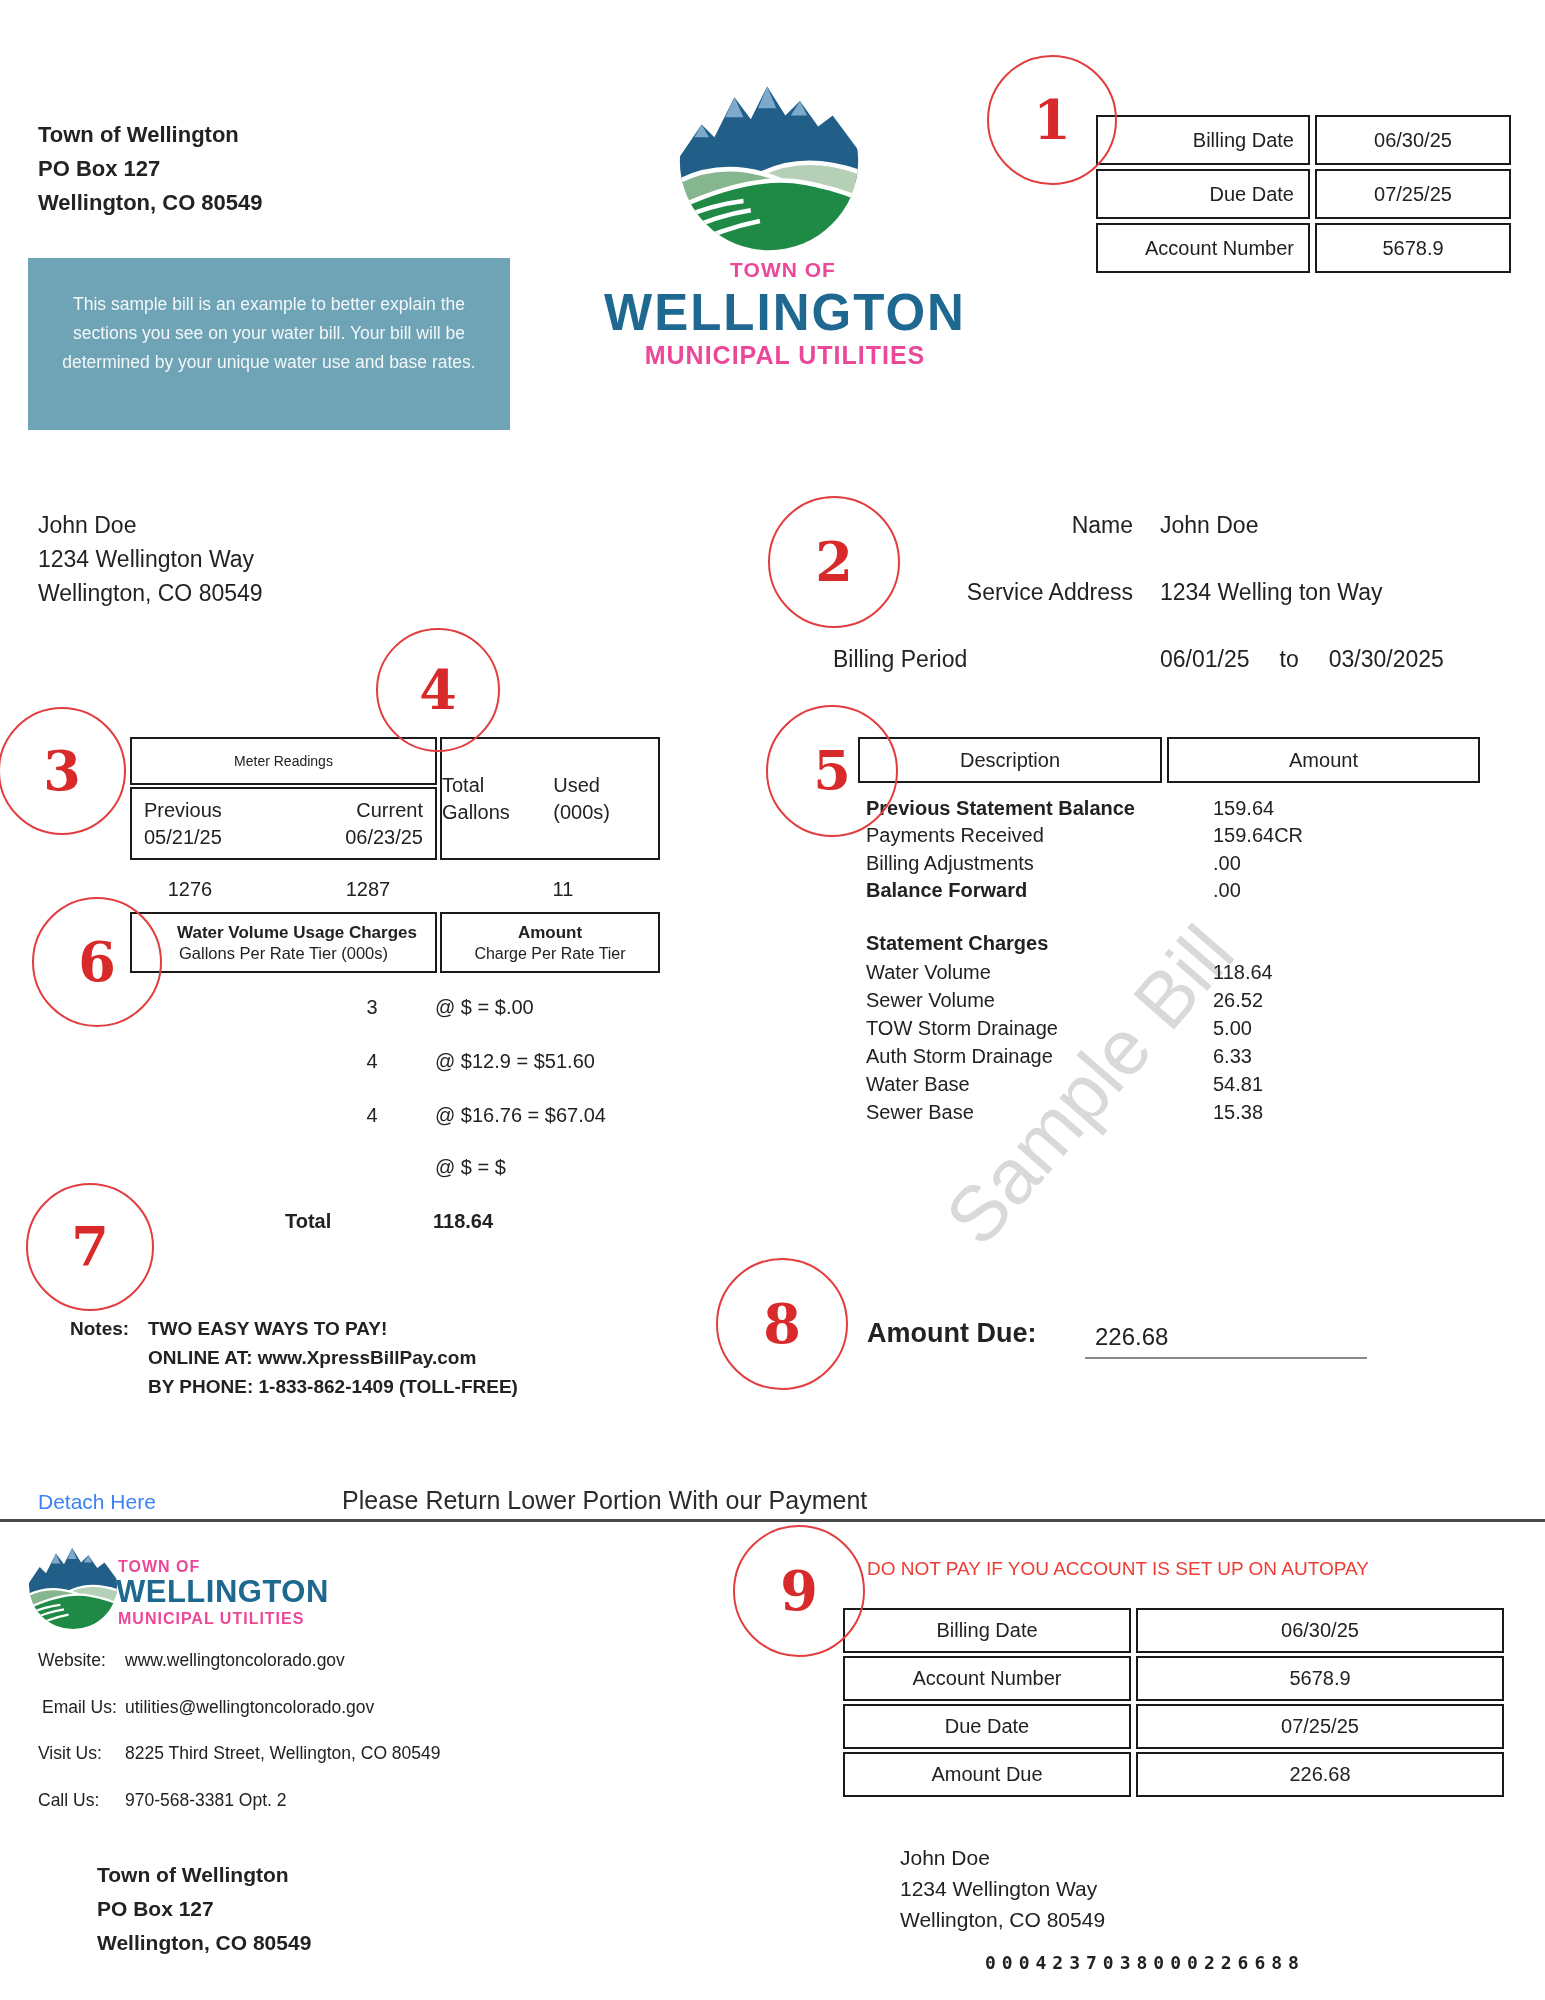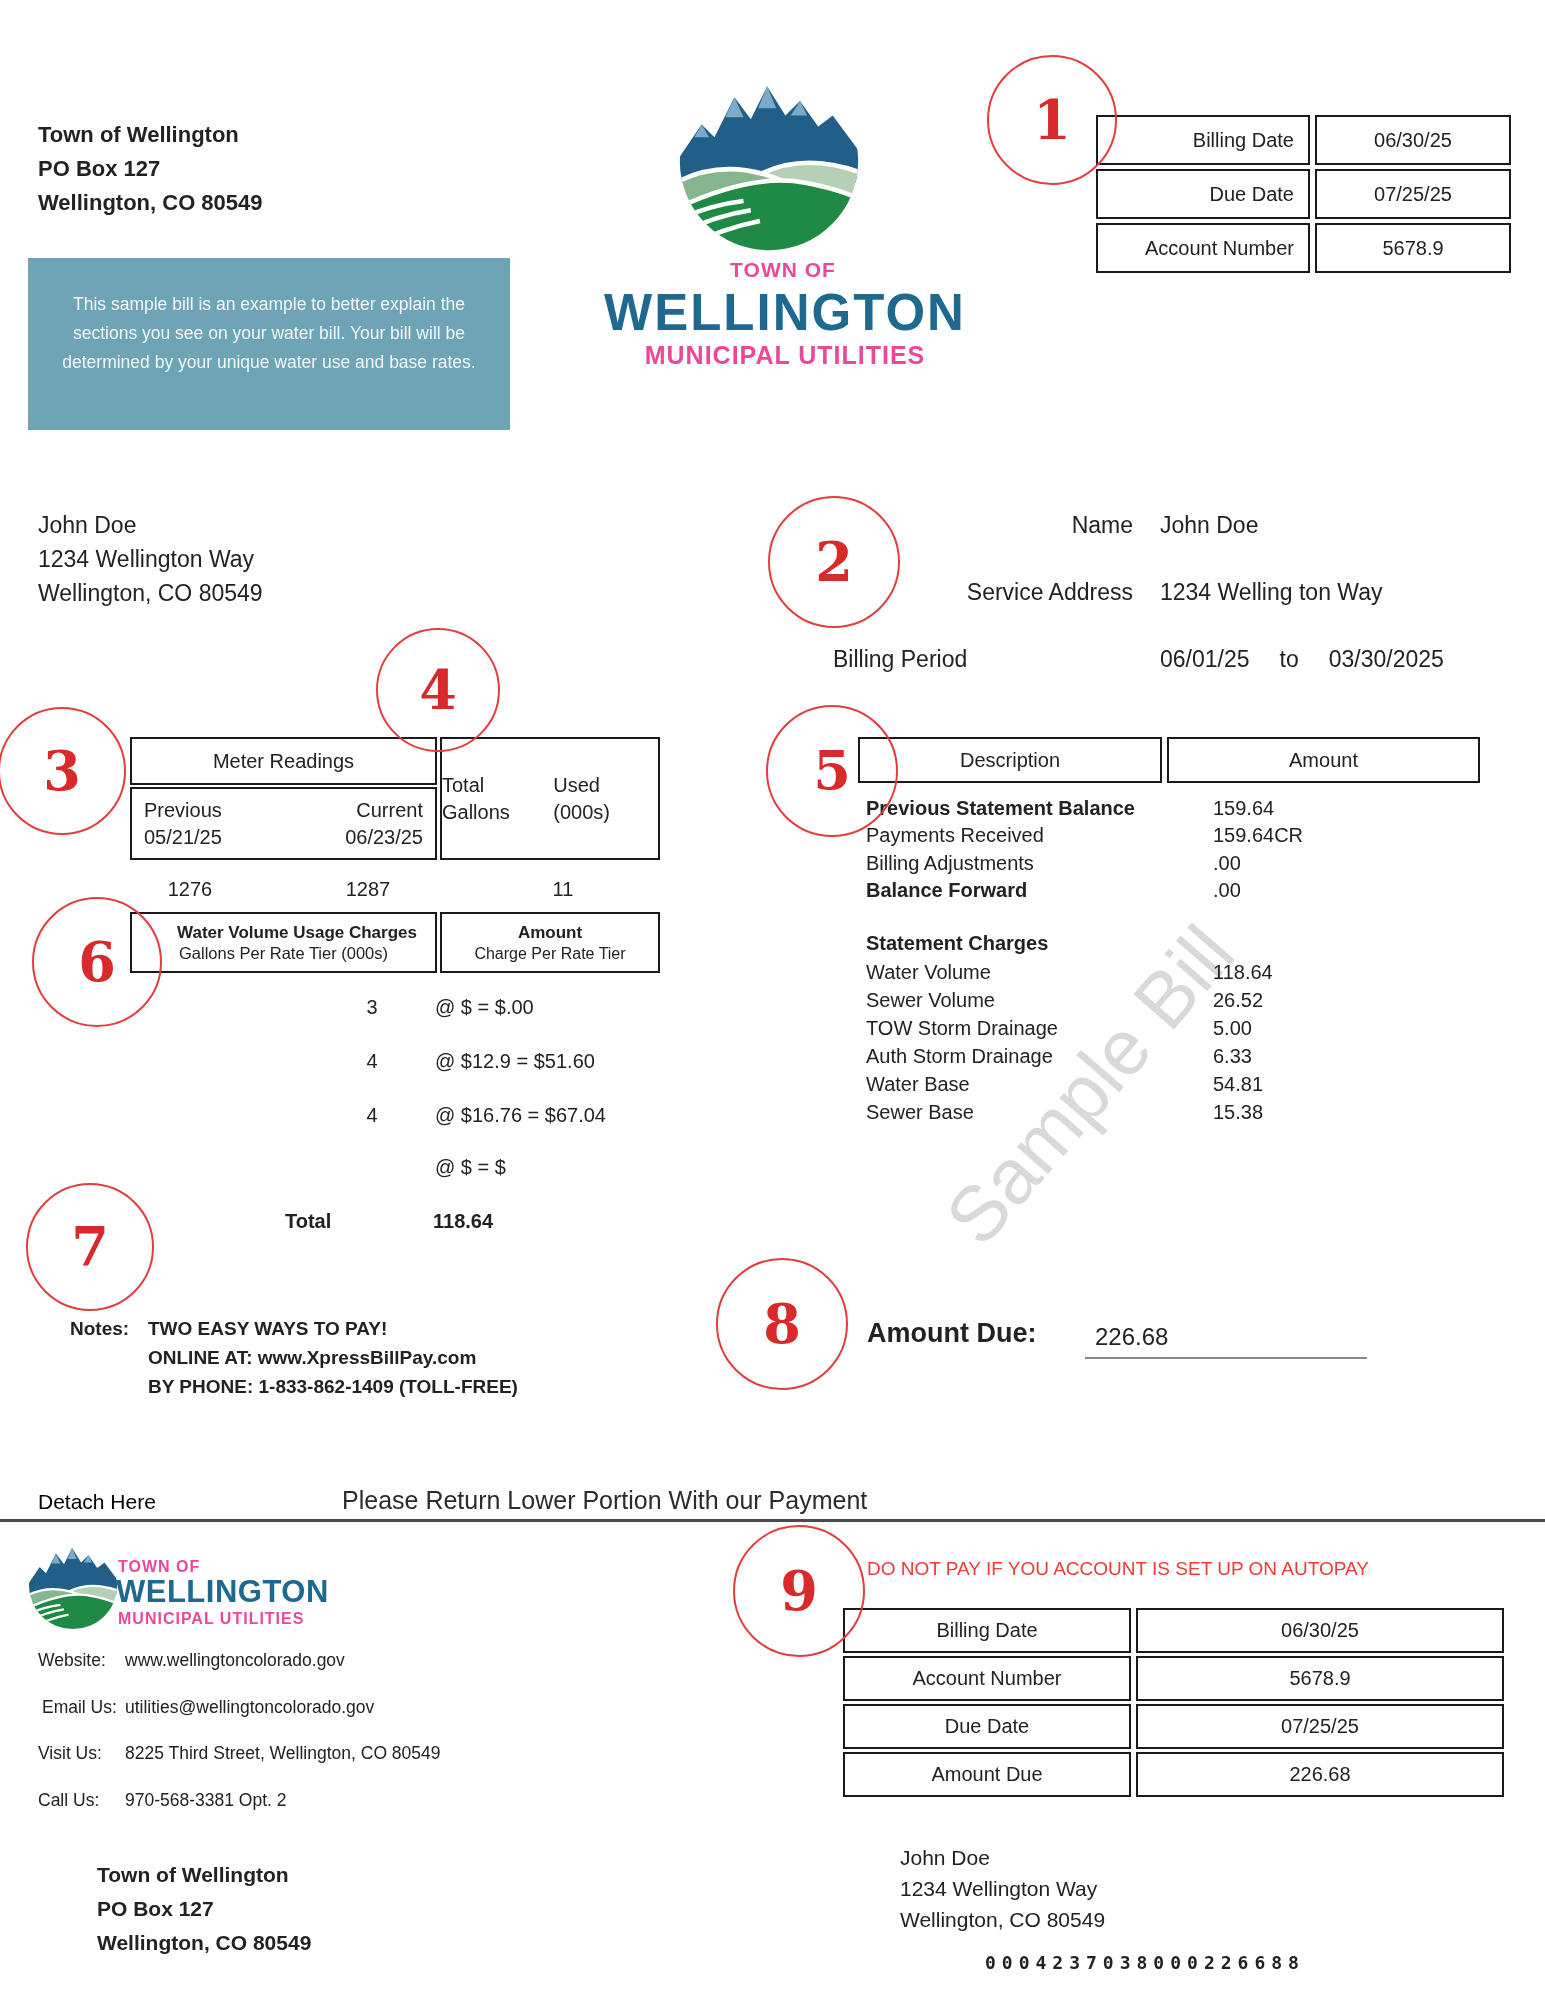--- a/index.html
+++ b/index.html
@@ -116,21 +116,21 @@
   <div class="abs" style="left:1160px;top:512px;font-size:23px;">John Doe</div>
   <div class="abs" style="left:833px;top:579px;width:300px;text-align:right;font-size:23px;">Service Address</div>
   <div class="abs" style="left:1160px;top:579px;font-size:23px;">1234 Welling ton Way</div>
   <div class="abs" style="left:833px;top:646px;width:300px;text-align:left;font-size:23px;">Billing Period</div>
   <div class="abs" style="left:1160px;top:646px;font-size:23px;display:flex;gap:30px;">
     <span>06/01/25</span>
     <span>to</span>
     <span>03/30/2025</span>
   </div>
 
-  <div class="box" style="left:130px;top:737px;width:307px;height:48px;display:flex;align-items:center;justify-content:center;font-size:20px;">Meter Readings</div>
+  <div class="box" style="left:130px;top:737px;width:307px;height:48px;display:flex;align-items:center;justify-content:center;font-size:14px;">Meter Readings</div>
   <div class="box" style="left:130px;top:787px;width:307px;height:73px;">
     <div class="abs" style="left:12px;top:8px;font-size:20px;line-height:27px;">
       <div>Previous</div>
       <div>05/21/25</div>
     </div>
     <div class="abs" style="right:12px;top:8px;font-size:20px;line-height:27px;text-align:right;">
       <div>Current</div>
       <div>06/23/25</div>
     </div>
   </div>
@@ -210,21 +210,21 @@
 
   <div class="abs b" style="left:70px;top:1318px;font-size:19px;">Notes:</div>
   <div class="abs b" style="left:148px;top:1318px;font-size:19px;">TWO EASY WAYS TO PAY!</div>
   <div class="abs b" style="left:148px;top:1347px;font-size:19px;">ONLINE AT: www.XpressBillPay.com</div>
   <div class="abs b" style="left:148px;top:1376px;font-size:19px;">BY PHONE: 1-833-862-1409 (TOLL-FREE)</div>
 
   <div class="abs b" style="left:867px;top:1318px;font-size:27px;">Amount Due:</div>
   <div class="abs" style="left:1095px;top:1323px;font-size:24px;">226.68</div>
   <div class="abs" style="left:1085px;top:1357px;width:282px;height:2px;background:#888;"></div>
 
-  <div class="abs" style="left:38px;top:1490px;font-size:21px;color:#000000;">Detach Here</div>
+  <div class="abs" style="left:38px;top:1490px;font-size:21px;color:#3b82f6;">Detach Here</div>
   <div class="abs" style="left:342px;top:1486px;font-size:25px;color:#2b2b2b;">Please Return Lower Portion With our Payment</div>
   <div class="abs" style="left:0;top:1519px;width:1545px;height:3px;background:#4a4a4a;"></div>
 
   <svg class="abs" style="left:28px;top:1540px;" width="90" height="90" viewBox="0 0 100 100">
     <clipPath id="clipB">
         <circle cx="50" cy="50" r="49"></circle>
       </clipPath>
     <g clip-path="url(#clipB)">
       <rect x="0" y="0" width="100" height="100" fill="#ffffff"></rect>
       <path fill="#215f88" d="M-2 52 L13 30 L20 37 L31 15 L40 27 L49 9 L59 25 L67 17 L77 31 L85 25 L102 48 L102 62 L-2 62 Z"></path>

